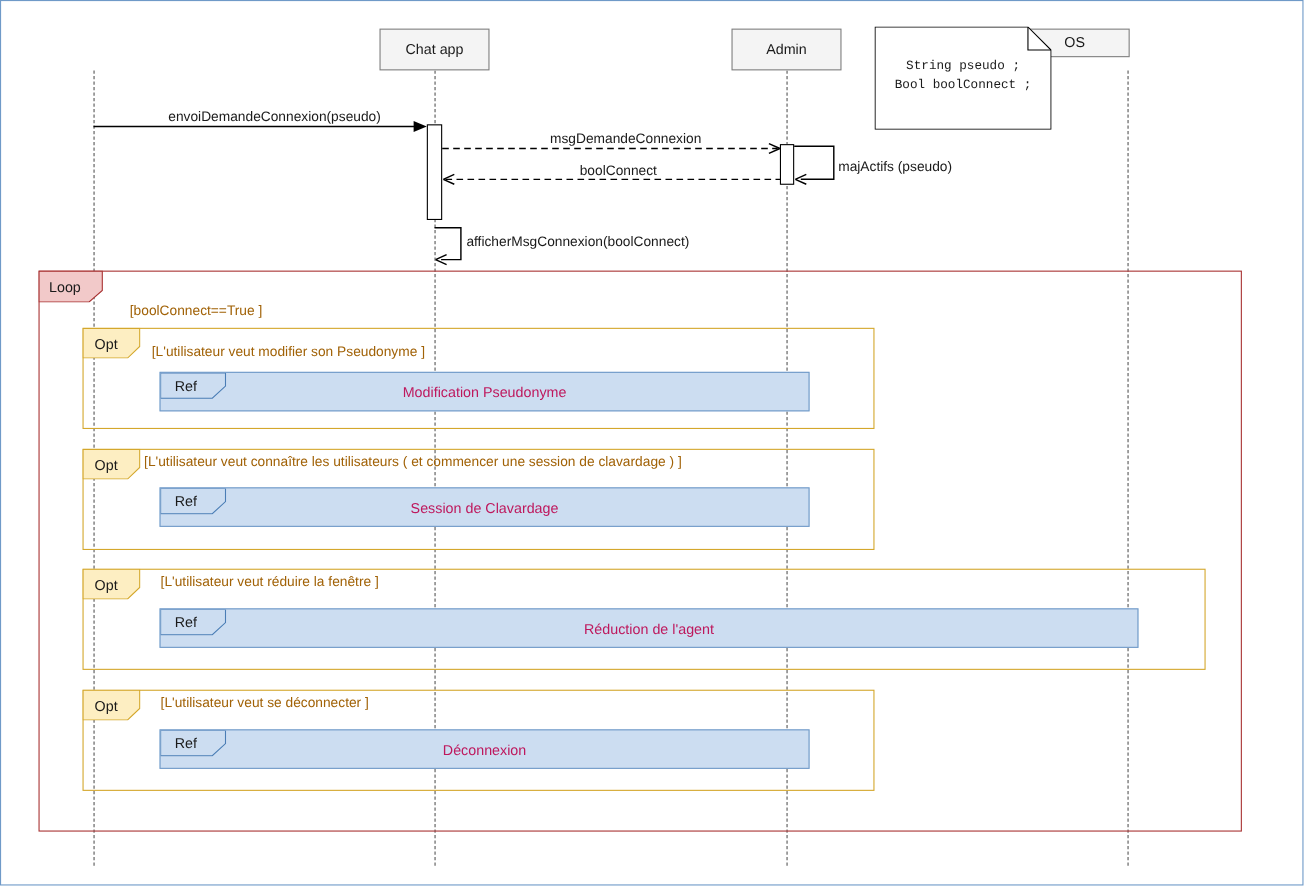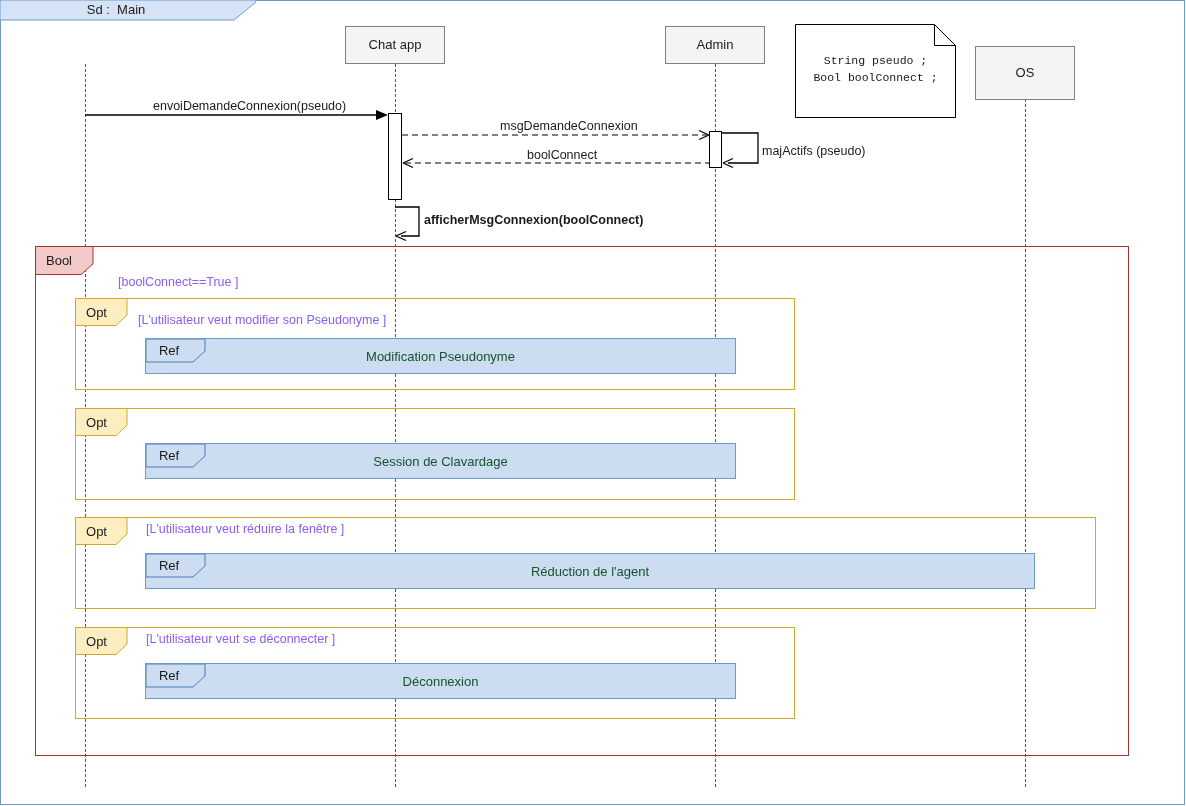--- a/index.html
+++ b/index.html
@@ -112,21 +112,21 @@
     height: 100%;
     display: flex;
     align-items: center;
     justify-content: center;
     font-size: 13px;
     color: #1a1a1a;
   }
   .frag-guard {
     position: absolute;
     font-size: 12.5px;
-    color: #8b5cf6;
+    color: #a16207;
     white-space: nowrap;
     line-height: 15px;
   }
 
   
   .refbox {
     position: absolute;
     background: #ccddf1;
     border: 1px solid #6f9ac8;
     box-sizing: border-box;
@@ -144,53 +144,47 @@
     color: #1a1a1a;
   }
   .ref-title {
     position: absolute;
     left: 0; top: 0;
     width: 100%; height: 100%;
     display: flex;
     align-items: center;
     justify-content: center;
     font-size: 13px;
-    color: #14532d;
+    color: #be185d;
     pointer-events: none;
   }
 </style>
 </head>
 <body>
 
 <div id="canvas">
 
   <div class="page-border"></div>
 
-  <div class="frame-banner">
-    <svg width="256" height="21" viewBox="0 0 256 21">
-      <path d="M0,0 L256,0 L256,2 L234,20 L0,20 Z" fill="#d6e3f7" stroke="#6f9ac8" stroke-width="1"></path>
-    </svg>
-    <div class="frame-banner-label">Sd :  Main</div>
-  </div>
 
   <div class="lifeline-dash" style="left:85px; top:64px; height:723px;"></div>
   <div class="lifeline-dash" style="left:395px; top:64px; height:723px;"></div>
   <div class="lifeline-dash" style="left:715px; top:64px; height:723px;"></div>
   <div class="lifeline-dash" style="left:1025px; top:64px; height:723px;"></div>
 
 
   <div class="lifeline-head" style="left:345px; top:26px; width:100px; height:38px;text-align:center;">
     <span>Chat app</span>
   </div>
 
   <div class="lifeline-head" style="left:665px; top:26px; width:100px; height:38px;">
     <span>Admin</span>
   </div>
 
-  <div class="lifeline-head" style="left:975px; top:26px; width:100px; height:54px;margin-top:20px;">
+  <div class="lifeline-head" style="left:927px; top:26px; width:100px; height:26px;">
     <span>OS</span>
   </div>
 
   <div class="note" style="left:795px; top:24px; width:161px; height:94px;">
     <svg width="161" height="94" viewBox="0 0 161 94">
       <path d="M0.5,0.5 L139.5,0.5 L160.5,21.5 L160.5,93.5 L0.5,93.5 Z" fill="#ffffff" stroke="#000000" stroke-width="1"></path>
       <path d="M139.5,0.5 L139.5,21.5 L160.5,21.5" fill="none" stroke="#000000" stroke-width="1"></path>
     </svg>
     <div class="note-text" style="left:0px; top:28px; width:161px;font-family:Liberation Mono, monospace;">String pseudo ;
 Bool boolConnect ;</div>
@@ -220,28 +214,28 @@
   <svg class="msg-svg msg-arrow" style="left:722px; top:129px;" width="44" height="40">
     <path d="M0,4 L36,4 L36,34 L6,34" fill="none" stroke="#000000" stroke-width="1.3"></path>
     <path d="M1,34 L11,29.5 M1,34 L11,38.5" stroke="#000000" stroke-width="1.3" fill="none"></path>
   </svg>
   <div class="msg-label" style="left:762px; top:144px;text-align:center;">majActifs (pseudo)</div>
 
   <svg class="msg-svg msg-arrow" style="left:395px; top:203px;" width="32" height="40">
     <path d="M0,4 L24,4 L24,33 L6,33" fill="none" stroke="#000000" stroke-width="1.3"></path>
     <path d="M1,33 L11,28.5 M1,33 L11,37.5" stroke="#000000" stroke-width="1.3" fill="none"></path>
   </svg>
-  <div class="msg-label" style="left:424px; top:213px;font-weight:bold;">afficherMsgConnexion(boolConnect)</div>
+  <div class="msg-label" style="left:424px; top:213px;">afficherMsgConnexion(boolConnect)</div>
 
   <div class="fragment loop" style="left:35px; top:246px; width:1094px; height:510px;"></div>
   <div class="frag-tab" style="left:35px; top:246px; width:59px; height:29px;">
     <svg width="59" height="29" viewBox="0 0 59 29">
       <path d="M0.5,0.5 L58,0.5 L58,18 L46,28.5 L0.5,28.5 Z" fill="#f2c9c9" stroke="#a83232" stroke-width="1"></path>
     </svg>
-    <div class="frag-tab-label" style="width:48px;">Bool</div>
+    <div class="frag-tab-label" style="width:48px;">Loop</div>
   </div>
   <div class="frag-guard" style="left:118px; top:275px;">[boolConnect==True ]</div>
 
   <div class="fragment opt" style="left:75px; top:298px; width:720px; height:92px;"></div>
   <div class="frag-tab" style="left:75px; top:298px; width:53px; height:28px;">
     <svg width="53" height="28" viewBox="0 0 53 28">
       <path d="M0.5,0.5 L52,0.5 L52,17 L41,27.5 L0.5,27.5 Z" fill="#fdeec2" stroke="#d4a72c" stroke-width="1"></path>
     </svg>
     <div class="frag-tab-label" style="width:43px;">Opt</div>
   </div>
@@ -257,20 +251,21 @@
     </div>
   </div>
 
   <div class="fragment opt" style="left:75px; top:408px; width:720px; height:92px;"></div>
   <div class="frag-tab" style="left:75px; top:408px; width:53px; height:28px;">
     <svg width="53" height="28" viewBox="0 0 53 28">
       <path d="M0.5,0.5 L52,0.5 L52,17 L41,27.5 L0.5,27.5 Z" fill="#fdeec2" stroke="#d4a72c" stroke-width="1"></path>
     </svg>
     <div class="frag-tab-label" style="width:43px;">Opt</div>
   </div>
+  <div class="frag-guard" style="left:131px; top:413px;">[L'utilisateur veut connaître les utilisateurs ( et commencer une session de clavardage ) ]</div>
 
   <div class="refbox" style="left:145px; top:443px; width:591px; height:36px;">
     <div class="ref-title">Session de Clavardage</div>
     <div class="ref-tab">
       <svg width="60" height="24" viewBox="0 0 60 24">
         <path d="M0,0 L59,0 L59,12 L47,23 L0,23 Z" fill="#ccddf1" stroke="#4a7db5" stroke-width="1"></path>
       </svg>
       <div class="ref-tab-label">Ref</div>
     </div>
   </div>

